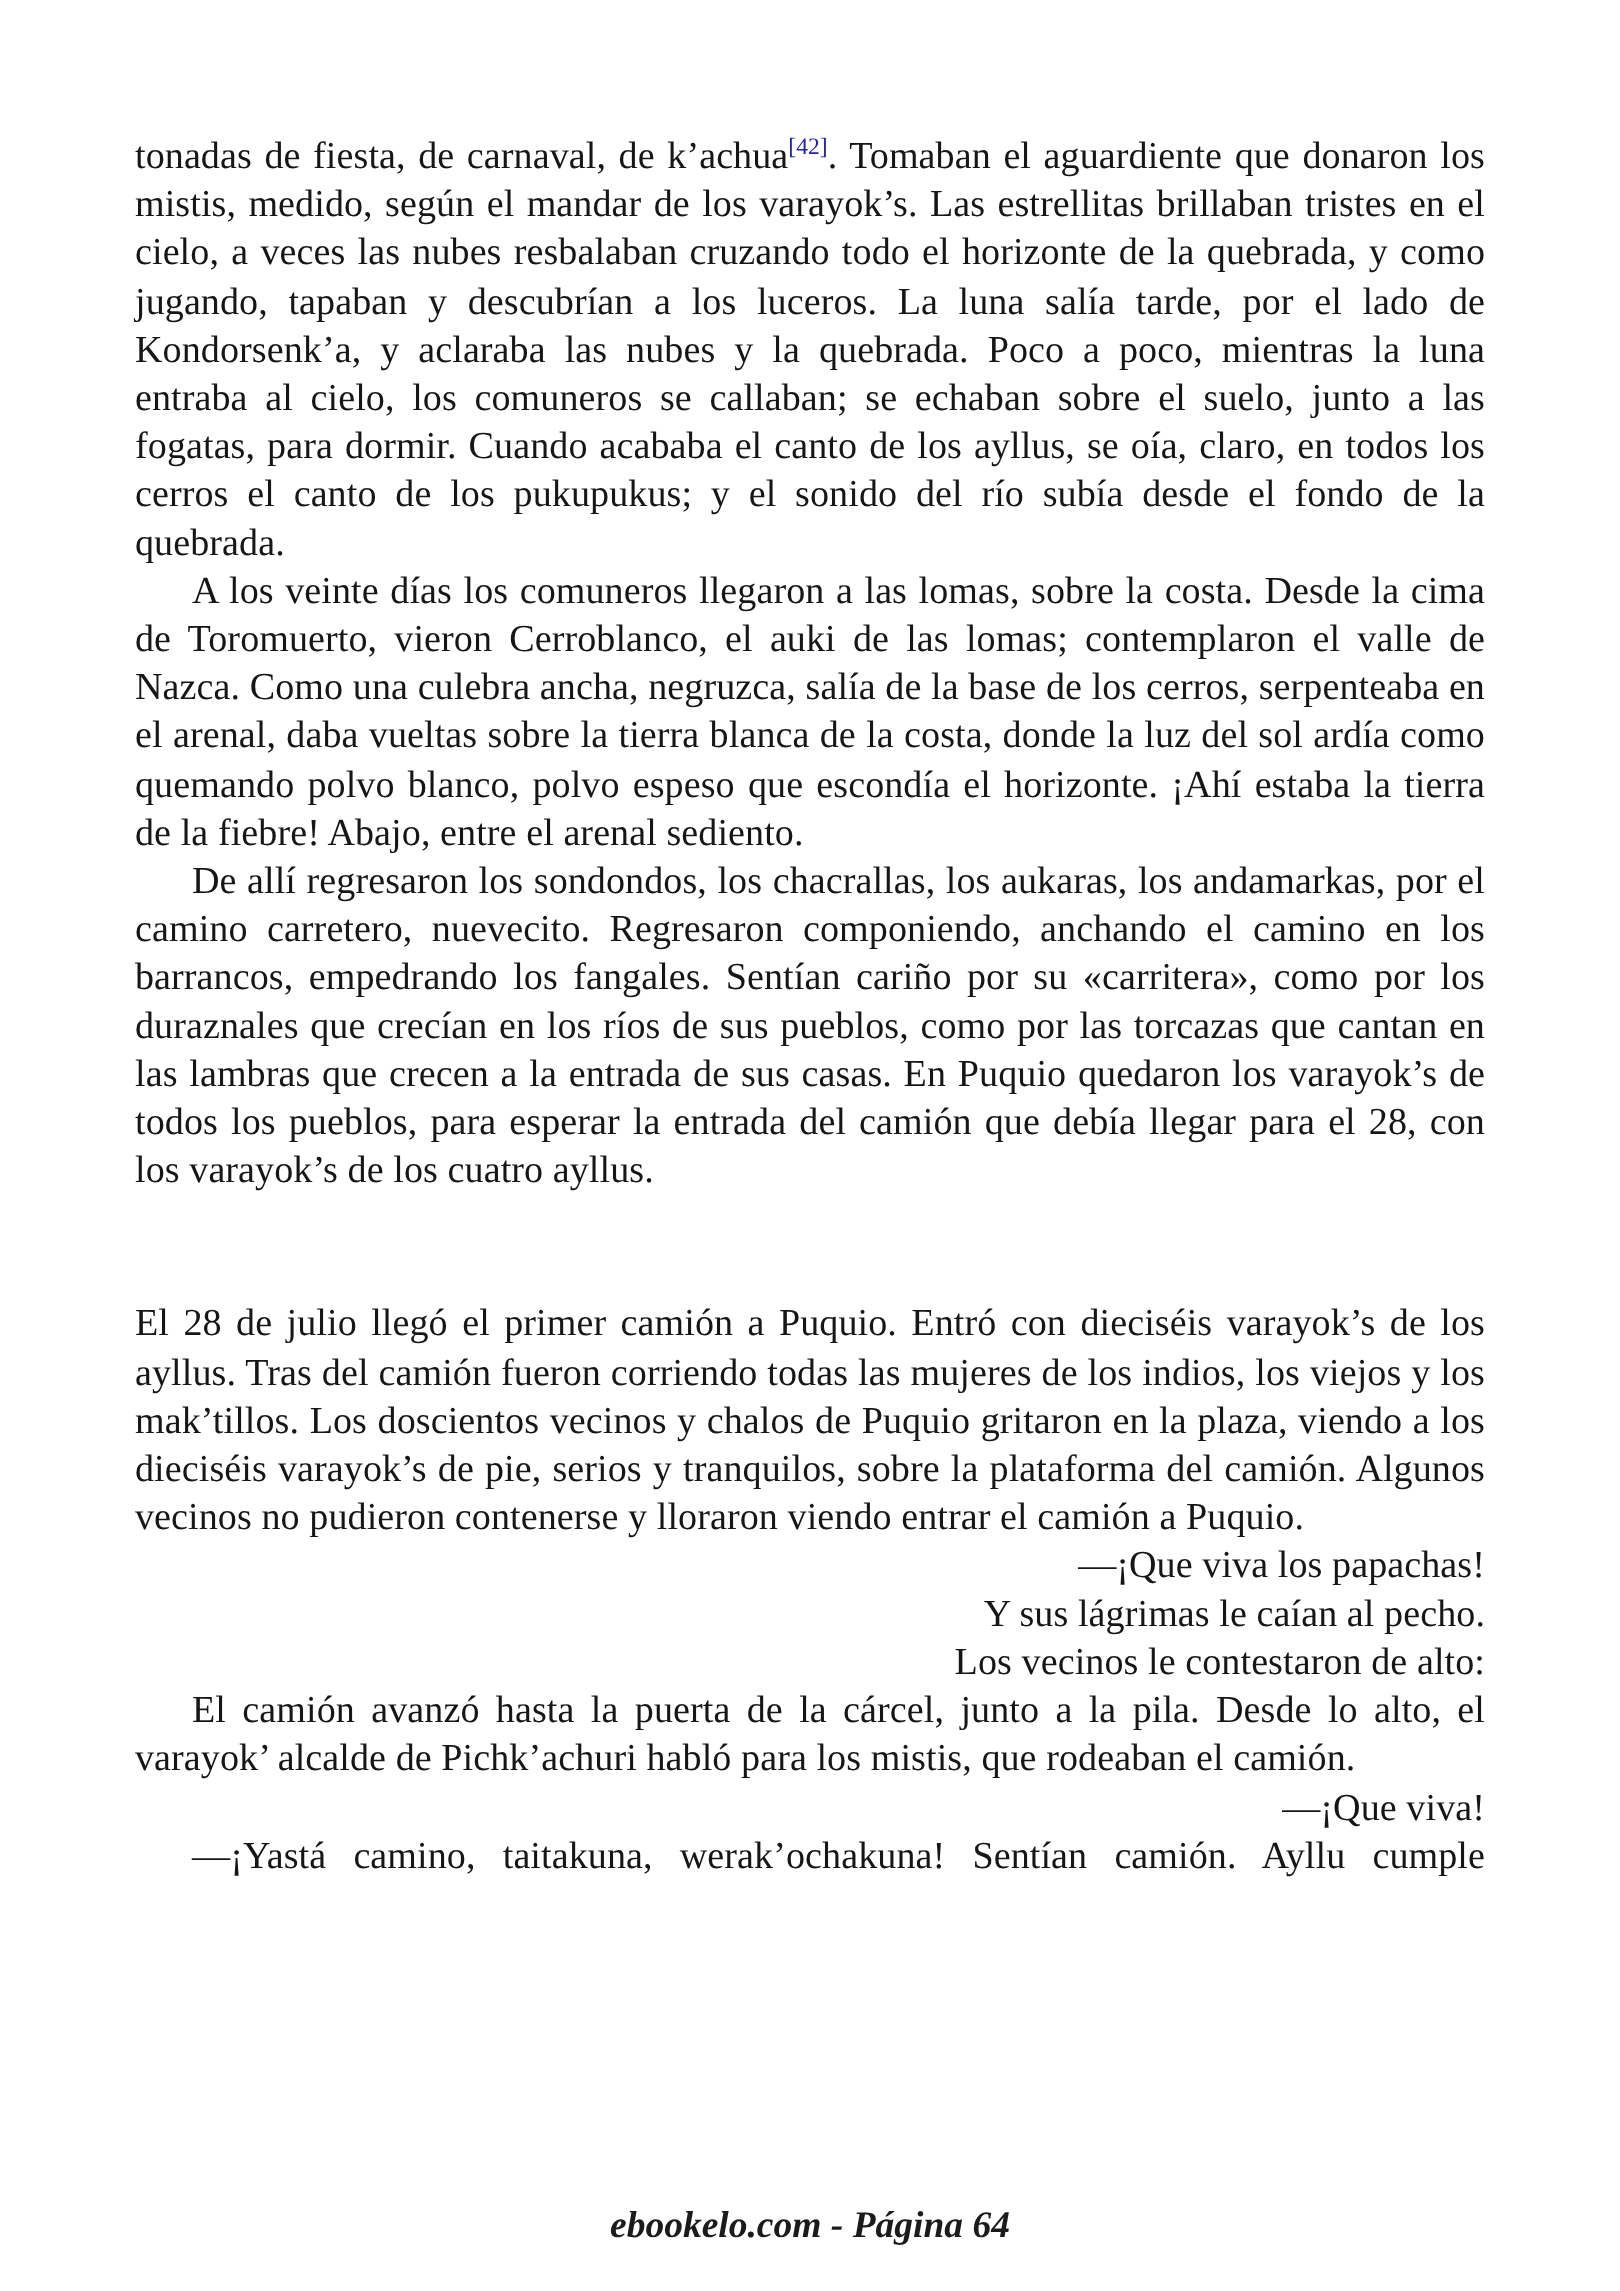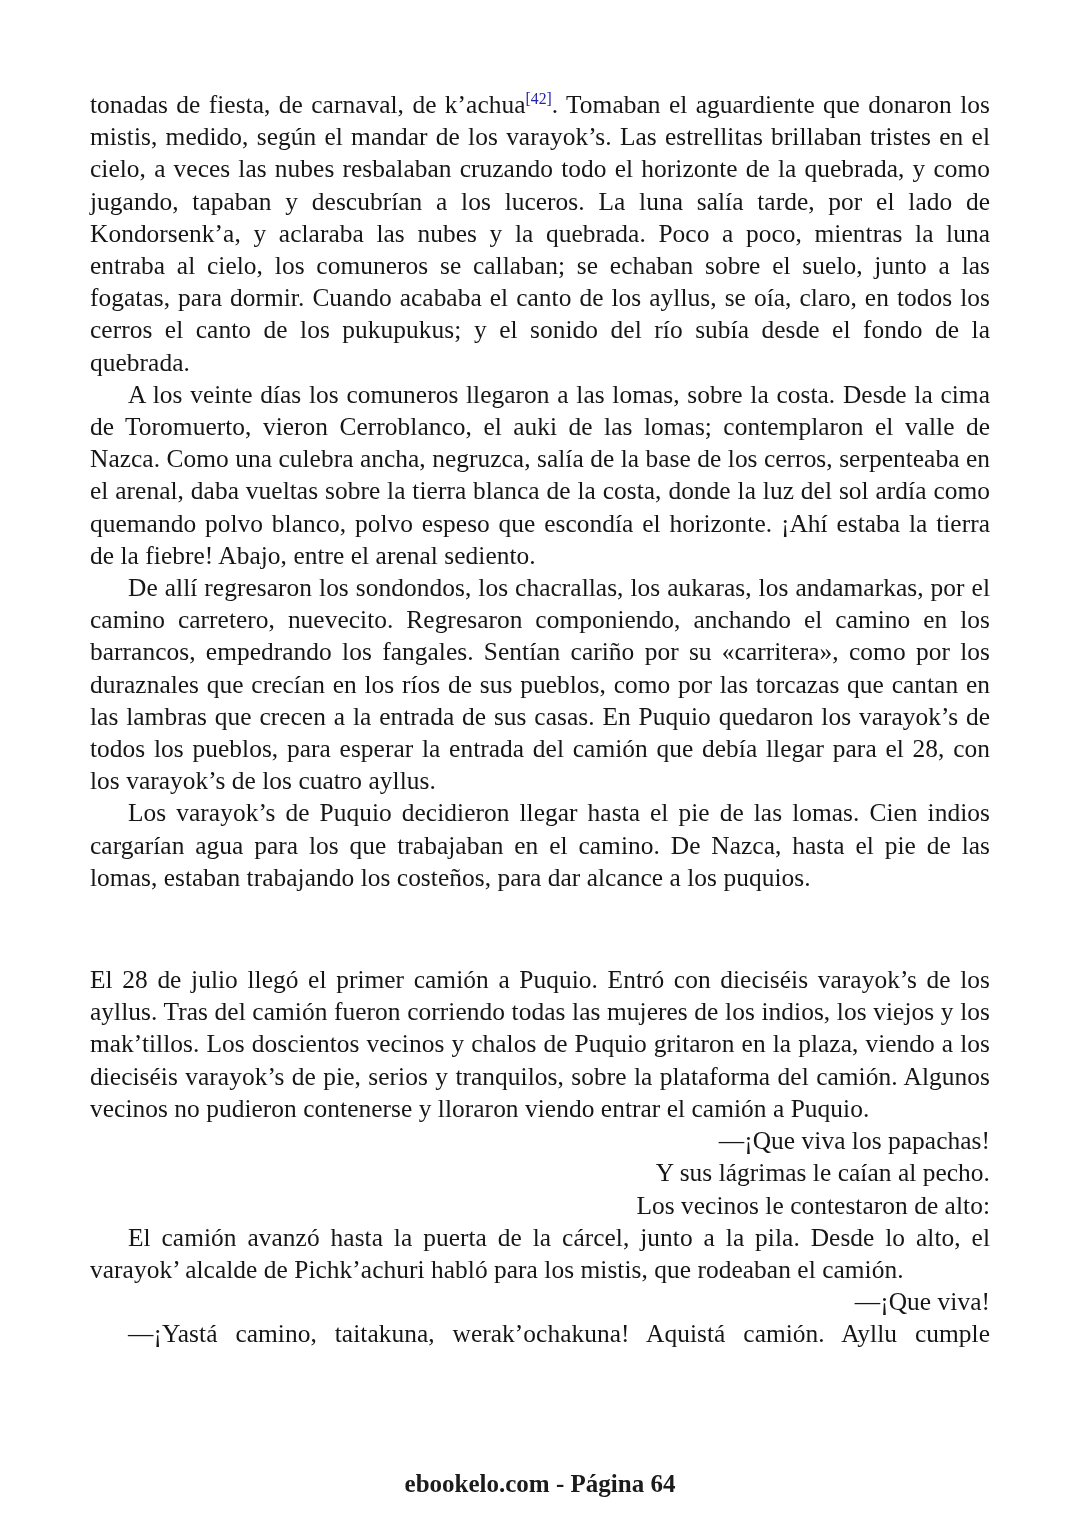--- a/index.html
+++ b/index.html
@@ -61,59 +61,59 @@
   .footer {
     position: absolute;
     left: 0;
     right: 0;
     top: 1470px;
     text-align: center;
     font-size: 25px;
     font-weight: bold;
     color: #1b1b1b;
     font-family: "Liberation Serif", "DejaVu Serif", serif;
+    font-style: italic;
   }
 </style>
 </head>
 <body>
 
 <div class="page">
 
   <div class="text-column">
 
     <div>
 
       <p class="para no-indent"><span>tonadas de fiesta, de carnaval, de k’achua</span><sup class="fn">[42]</sup><span>. Tomaban el aguardiente que donaron los mistis, medido, según el mandar de los varayok’s. Las estrellitas brillaban tristes en el cielo, a veces las nubes resbalaban cruzando todo el horizonte de la quebrada, y como jugando, tapaban y descubrían a los luceros. La luna salía tarde, por el lado de Kondorsenk’a, y aclaraba las nubes y la quebrada. Poco a poco, mientras la luna entraba al cielo, los comuneros se callaban; se echaban sobre el suelo, junto a las fogatas, para dormir. Cuando acababa el canto de los ayllus, se oía, claro, en todos los cerros el canto de los pukupukus; y el sonido del río subía desde el fondo de la quebrada.</span></p>
 
       <p class="para">A los veinte días los comuneros llegaron a las lomas, sobre la costa. Desde la cima de Toromuerto, vieron Cerroblanco, el auki de las lomas; contemplaron el valle de Nazca. Como una culebra ancha, negruzca, salía de la base de los cerros, serpenteaba en el arenal, daba vueltas sobre la tierra blanca de la costa, donde la luz del sol ardía como quemando polvo blanco, polvo espeso que escondía el horizonte. ¡Ahí estaba la tierra de la fiebre! Abajo, entre el arenal sediento.</p>
 
       <p class="para">De allí regresaron los sondondos, los chacrallas, los aukaras, los andamarkas, por el camino carretero, nuevecito. Regresaron componiendo, anchando el camino en los barrancos, empedrando los fangales. Sentían cariño por su «carritera», como por los duraznales que crecían en los ríos de sus pueblos, como por las torcazas que cantan en las lambras que crecen a la entrada de sus casas. En Puquio quedaron los varayok’s de todos los pueblos, para esperar la entrada del camión que debía llegar para el 28, con los varayok’s de los cuatro ayllus.</p>
 
-      <p class="para">Los varayok’s de Puquio decidieron llegar hasta el pie de las lomas. Cien indios cargarían agua para los que trabajaban en el camino. De Nazca, hasta el pie de las lomas, estaban trabajando los costeños, para dar alcance a los puquios.</p>
 
     </div>
 
     <div class="section-gap"></div>
 
     <div>
 
       <p class="para no-indent">El 28 de julio llegó el primer camión a Puquio. Entró con dieciséis varayok’s de los ayllus. Tras del camión fueron corriendo todas las mujeres de los indios, los viejos y los mak’tillos. Los doscientos vecinos y chalos de Puquio gritaron en la plaza, viendo a los dieciséis varayok’s de pie, serios y tranquilos, sobre la plataforma del camión. Algunos vecinos no pudieron contenerse y lloraron viendo entrar el camión a Puquio.</p>
 
 
       <p class="para flush">—¡Que viva los papachas!</p>
 
       <p class="para flush">Y sus lágrimas le caían al pecho.</p>
 
       <p class="para flush">Los vecinos le contestaron de alto:</p>
 
       <p class="para">El camión avanzó hasta la puerta de la cárcel, junto a la pila. Desde lo alto, el varayok’ alcalde de Pichk’achuri habló para los mistis, que rodeaban el camión.</p>
 
       <p class="para flush">—¡Que viva!</p>
 
-      <p class="para" style="text-align-last: justify;">—¡Yastá camino, taitakuna, werak’ochakuna! Aquistá camión. Ayllu cumple</p>
+      <p class="para" style="text-align-last: justify;">—¡Yastá camino, taitakuna, werak’ochakuna! Sentían camión. Ayllu cumple</p>
 
     </div>
 
   </div>
 
   <div class="footer">ebookelo.com - Página 64</div>
 
 </div>
 
 </body></html>

